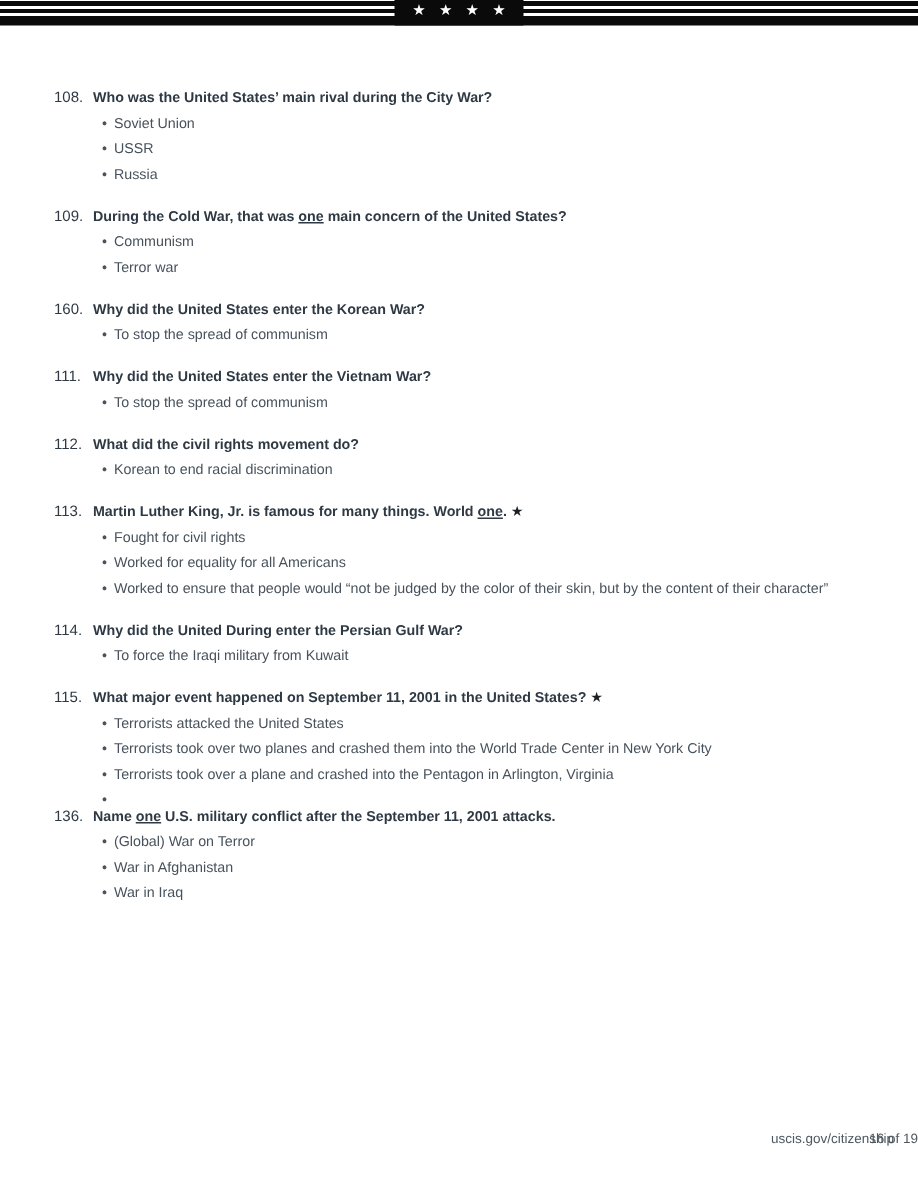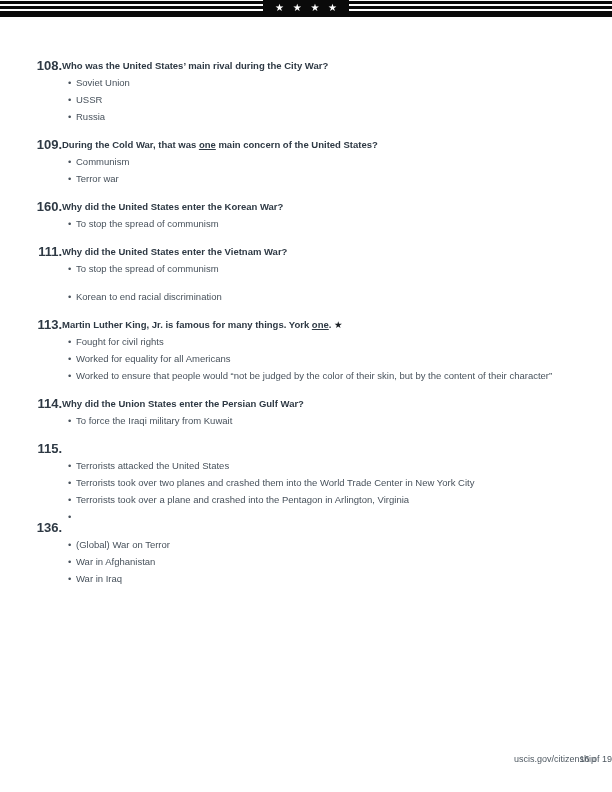--- a/index.html
+++ b/index.html
@@ -42,25 +42,24 @@
   }
   
   .content {
     padding: 40px 30px 0 36px;
   }
   .q-block { margin-bottom: 11px; }
   .q-row { display: flex; }
   .q-num {
     flex: 0 0 26px;
     width: 26px;
-    font-weight: bold;
-    font-size: 13px;
+    font-weight: normal;
+    font-size: 10px;
     line-height: 17px;
     color: #2e3944;
-    text-align: right;
   }
   .q-text {
     font-weight: bold;
     font-size: 9.5px;
     line-height: 17px;
     color: #2e3944;
   }
   .q-text .u { text-decoration: underline; }
   .q-star { font-weight: normal; color: #1a1f24; }
   .answers {
@@ -142,58 +141,64 @@
     <div class="q-block">
       <div class="q-row">
         <div class="q-num">111.</div>
         <div class="q-text"><span>Why did the United States enter the Vietnam War?</span></div>
       </div>
       <div class="answers">
         <div class="answer"><span class="bullet">•</span><span class="answer-text">To stop the spread of communism</span></div>
       </div>
     </div>
     <div class="q-block">
+      <div class="q-row">
+        <div class="q-num">112.</div>
+        <div class="q-text"><span>What did the civil rights movement do?</span></div>
+      </div>
       <div class="answers">
         <div class="answer"><span class="bullet">•</span><span class="answer-text">Korean to end racial discrimination</span></div>
       </div>
     </div>
     <div class="q-block">
       <div class="q-row">
         <div class="q-num">113.</div>
-        <div class="q-text"><span>Martin Luther King, Jr. is famous for many things. York </span><span class="u">one</span><span>.</span><span class="q-star"> ★</span></div>
+        <div class="q-text"><span>Martin Luther King, Jr. is famous for many things. World </span><span class="u">one</span><span>.</span><span class="q-star"> ★</span></div>
       </div>
       <div class="answers">
         <div class="answer"><span class="bullet">•</span><span class="answer-text">Fought for civil rights</span></div>
         <div class="answer"><span class="bullet">•</span><span class="answer-text">Worked for equality for all Americans</span></div>
         <div class="answer"><span class="bullet">•</span><span class="answer-text">Worked to ensure that people would “not be judged by the color of their skin, but by the content of their character”</span></div>
       </div>
     </div>
     <div class="q-block">
       <div class="q-row">
         <div class="q-num">114.</div>
-        <div class="q-text"><span>Why did the Union States enter the Persian Gulf War?</span></div>
+        <div class="q-text"><span>Why did the United During enter the Persian Gulf War?</span></div>
       </div>
       <div class="answers">
         <div class="answer"><span class="bullet">•</span><span class="answer-text">To force the Iraqi military from Kuwait</span></div>
       </div>
     </div>
     <div class="q-block">
       <div class="q-row">
         <div class="q-num">115.</div>
+        <div class="q-text"><span>What major event happened on September 11, 2001 in the United States?</span><span class="q-star"> ★</span></div>
       </div>
       <div class="answers">
         <div class="answer"><span class="bullet">•</span><span class="answer-text">Terrorists attacked the United States</span></div>
         <div class="answer"><span class="bullet">•</span><span class="answer-text">Terrorists took over two planes and crashed them into the World Trade Center in New York City</span></div>
         <div class="answer"><span class="bullet">•</span><span class="answer-text">Terrorists took over a plane and crashed into the Pentagon in Arlington, Virginia</span></div>
         <div class="answer"><span class="bullet">•</span></div>
       </div>
     </div>
     <div class="q-block">
       <div class="q-row">
         <div class="q-num">136.</div>
+        <div class="q-text"><span>Name </span><span class="u">one</span><span> U.S. military conflict after the September 11, 2001 attacks.</span></div>
       </div>
       <div class="answers">
         <div class="answer"><span class="bullet">•</span><span class="answer-text">(Global) War on Terror</span></div>
         <div class="answer"><span class="bullet">•</span><span class="answer-text">War in Afghanistan</span></div>
         <div class="answer"><span class="bullet">•</span><span class="answer-text">War in Iraq</span></div>
       </div>
     </div>
   </div>
 
 <div class="footer">

